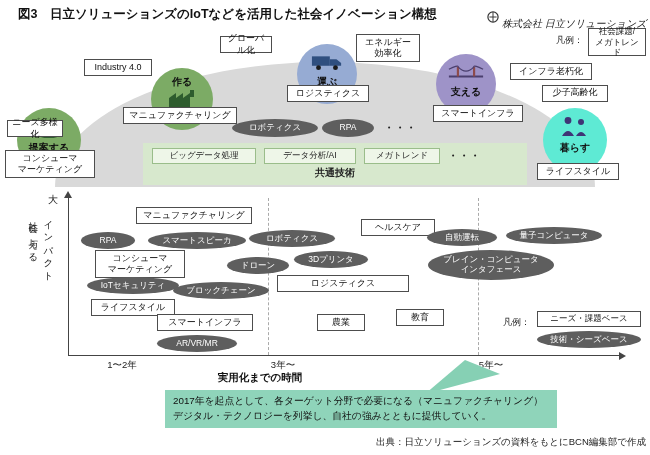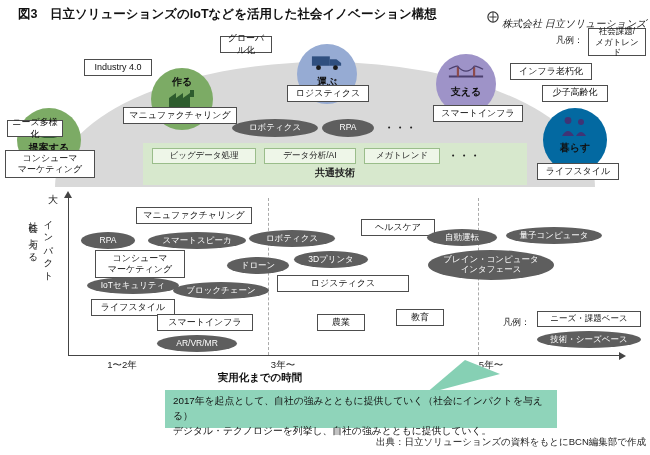--- a/index.html
+++ b/index.html
@@ -78,20 +78,22 @@
 
   <div class="small" style="position:absolute; left:556px; top:34px;">凡例：</div>
   <div class="box" style="left:588px; top:28px; width:58px; height:28px; font-size:8.5px;">社会課題/
 メガトレンド</div>
 
   <div class="dome"></div>
 
   <div class="box z3" style="left:7px;  top:84px; width:56px; height:17px;margin-top:36px;">ニーズ多様化</div>
   <div class="box z3" style="left:84px; top:59px; width:68px; height:17px;">Industry 4.0</div>
   <div class="box z3" style="left:220px; top:36px; width:52px; height:17px;">グローバル化</div>
+  <div class="box z3" style="left:356px; top:34px; width:64px; height:28px;">エネルギー
+効率化</div>
   <div class="box z3" style="left:510px; top:63px; width:82px; height:17px;">インフラ老朽化</div>
   <div class="box z3" style="left:542px; top:85px; width:66px; height:17px;font-family:Liberation Mono, monospace;">少子高齢化</div>
 
   <div class="circle" style="left:17px; top:108px; width:64px; height:64px; background:#7cab65;">
     <span>
       <svg width="26" height="22" viewBox="0 0 26 22">
           <path d="M13 7 C11.5 3.5, 6 3.5, 6 8 C6 11.5, 13 16, 13 16 C13 16, 20 11.5, 20 8 C20 3.5, 14.5 3.5, 13 7 Z" fill="#2e5c2e"></path>
           <path d="M3 19 q10 5 20 0" stroke="#2e5c2e" stroke-width="2" fill="none"></path>
         </svg>
     </span>
@@ -124,21 +126,21 @@
     <span>
       <svg width="36" height="20" viewBox="0 0 40 20">
           <path d="M1 15 h38" stroke="#4a3f6e" stroke-width="2.4" fill="none"></path>
           <path d="M11 4 v11 M29 4 v11" stroke="#8d4b4b" stroke-width="2.4"></path>
           <path d="M1 7 Q11 2 11 4 M11 4 Q20 14 29 4 M29 4 Q29 2 39 7" stroke="#4a3f6e" stroke-width="1.4" fill="none"></path>
         </svg>
     </span>
     <span class="lbl">支える</span>
   </div>
 
-  <div class="circle" style="left:543px; top:108px; width:64px; height:64px; background:#0369a1;">
+  <div class="circle" style="left:543px; top:108px; width:64px; height:64px; background:#5eead4;">
     <span>
       <svg width="30" height="22" viewBox="0 0 30 22">
           <circle cx="8" cy="4.5" r="3.4" fill="#3f3476"></circle>
           <path d="M2 20 q6 -10 12 0 Z" fill="#3f3476"></path>
           <circle cx="21" cy="6" r="3" fill="#3f3476"></circle>
           <path d="M16 20 q5 -8 10 0 Z" fill="#3f3476"></path>
         </svg>
     </span>
     <span class="lbl">暮らす</span>
   </div>
@@ -200,18 +202,18 @@
   <div class="ell" style="left:173px; top:282px; width:96px; height:17px;">ブロックチェーン</div>
   <div class="ell" style="left:157px; top:335px; width:80px; height:17px;">AR/VR/MR</div>
 
   <div class="small" style="position:absolute; left:503px; top:316px;">凡例：</div>
   <div class="legend-box" style="left:537px; top:311px; width:104px; height:16px;">ニーズ・課題ベース</div>
   <div class="ell" style="left:537px; top:331px; width:104px; height:17px;">技術・シーズベース</div>
 
   <svg style="position:absolute; left:405px; top:360px; z-index:1;" width="100" height="36">
     <polygon points="20,34 60,0 95,14" fill="#86d0b4"></polygon>
   </svg>
-  <div class="note">2017年を起点として、自社の強みとともに提供していく（社会にインパクトを与える）
+  <div class="note">2017年を起点として、各ターゲット分野で必要になる（マニュファクチャリング）
 デジタル・テクノロジーを列挙し、自社の強みとともに提供していく。</div>
 
   <div class="source">出典：日立ソリューションズの資料をもとにBCN編集部で作成</div>
 
 </div>
 
 </body></html>

